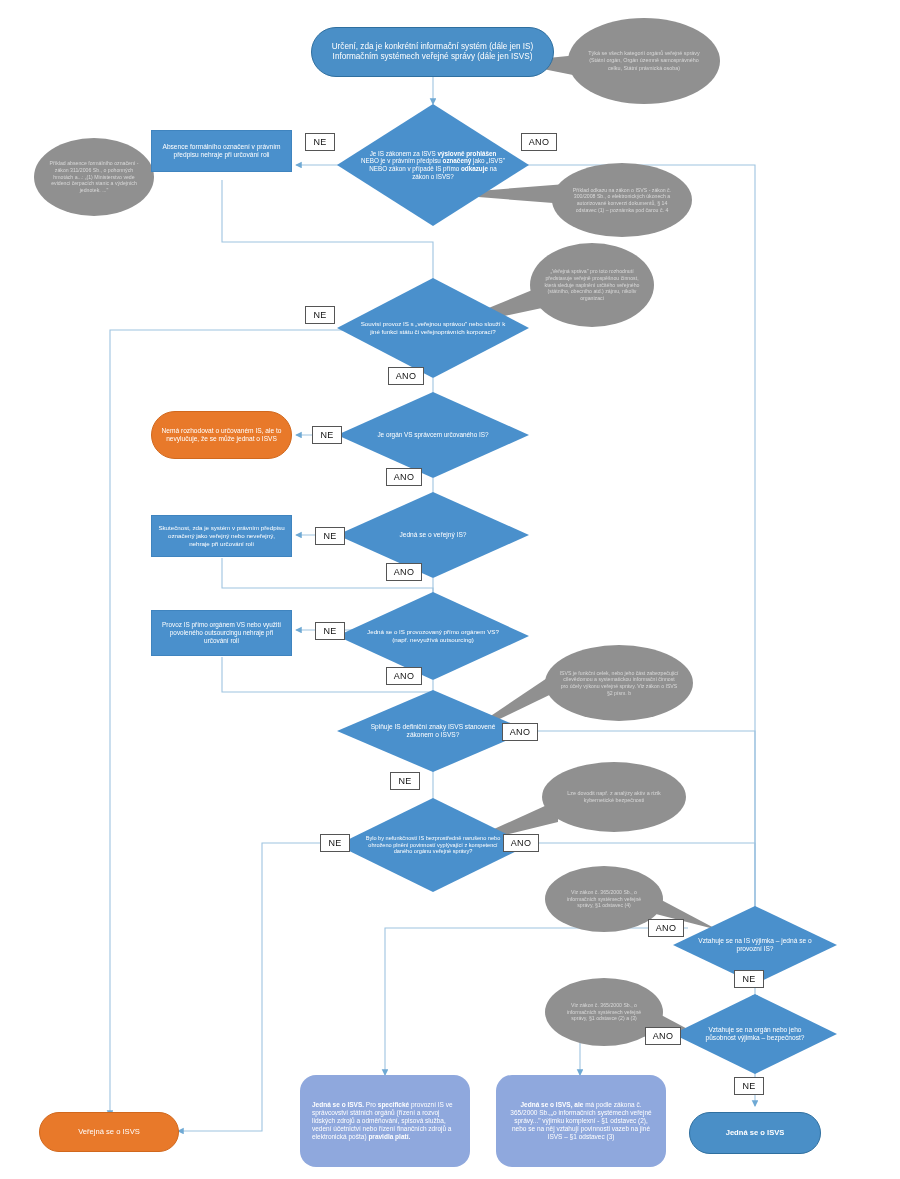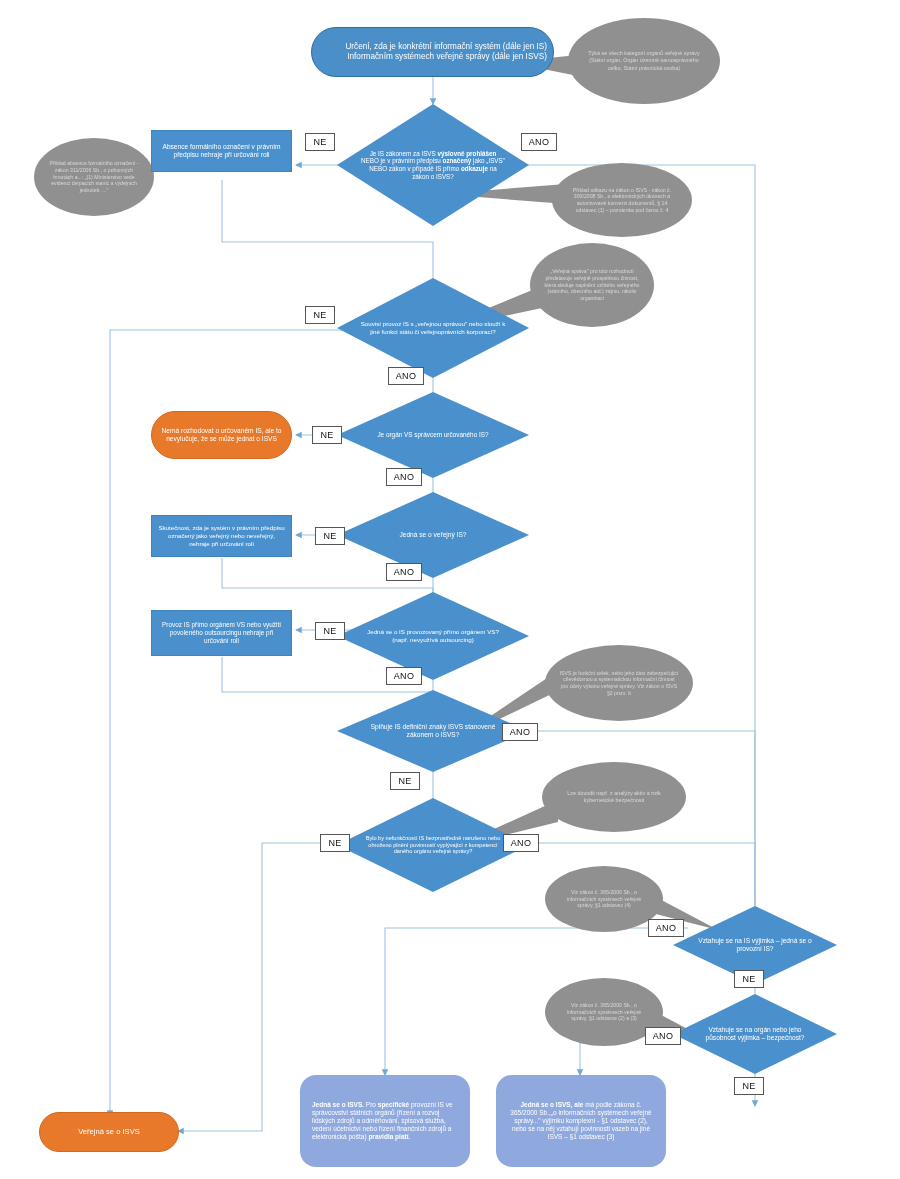--- a/index.html
+++ b/index.html
@@ -5,21 +5,21 @@
   html,body{margin:0;padding:0;background:#ffffff;}
   body{font-family:"Liberation Sans","DejaVu Sans",sans-serif;}
   #canvas{position:relative;width:900px;height:1179px;background:#fff;overflow:hidden;}
   svg.wires{position:absolute;left:0;top:0;width:900px;height:1179px;pointer-events:none;}
 
   .node{position:absolute;box-sizing:border-box;display:flex;align-items:center;justify-content:center;text-align:center;color:#fff;}
   .node .txt{display:block;width:100%;padding:0 6px;line-height:1.25;}
 
   
   .pill{border-radius:26px;}
-  .pill.blue{background:#4a8fc7;border:1px solid #2f6f9f;text-align:right;}
+  .pill.blue{background:#4a8fc7;border:1px solid #2f6f9f;}
   .pill.orange{background:#e8792a;border:1px solid #d1681d;}
   .pill.bluestrong{background:#4a8fc7;border:1px solid #2f6f9f;}
 
   
   .rect{background:#4a90cc;border:1px solid #3f84bf;}
 
   
   .softbox{background:#8fa8dd;border-radius:16px;color:#ffffff;}
 
   
@@ -233,20 +233,23 @@
     <div class="dshape"></div>
     <div class="dtxt" style="font-size:6.6px;">Vztahuje se na orgán nebo jeho působnost výjimka – bezpečnost?</div>
   </div>
   <div class="lbl" style="left:645px;top:1027px;width:34px;height:16px;">ANO</div>
   <div class="lbl" style="left:734px;top:1077px;width:28px;height:16px;">NE</div>
 
   <div class="node pill orange" style="left:39px;top:1112px;width:140px;height:40px;font-size:7.6px;z-index:5;">
     <span class="txt">Veřejná se o ISVS</span>
   </div>
 
+  <div class="node pill bluestrong" style="left:689px;top:1112px;width:132px;height:42px;font-size:7.6px;font-weight:bold;z-index:5;">
+    <span class="txt">Jedná se o ISVS</span>
+  </div>
 
   <div class="node softbox" style="left:300px;top:1075px;width:170px;height:92px;font-size:6.5px;text-align:left;align-items:center;z-index:5;">
     <span class="txt" style="padding:0 12px;text-align:left;">
       <b>Jedná se o ISVS.</b>
       Pro <b>specifické</b>
       provozní IS ve správcovství státních orgánů (řízení a rozvoj lidských zdrojů a odměňování, spisová služba, vedení účetnictví nebo řízení finančních zdrojů a elektronická pošta)
       <b>pravidla platí.</b>
     </span>
   </div>
 

